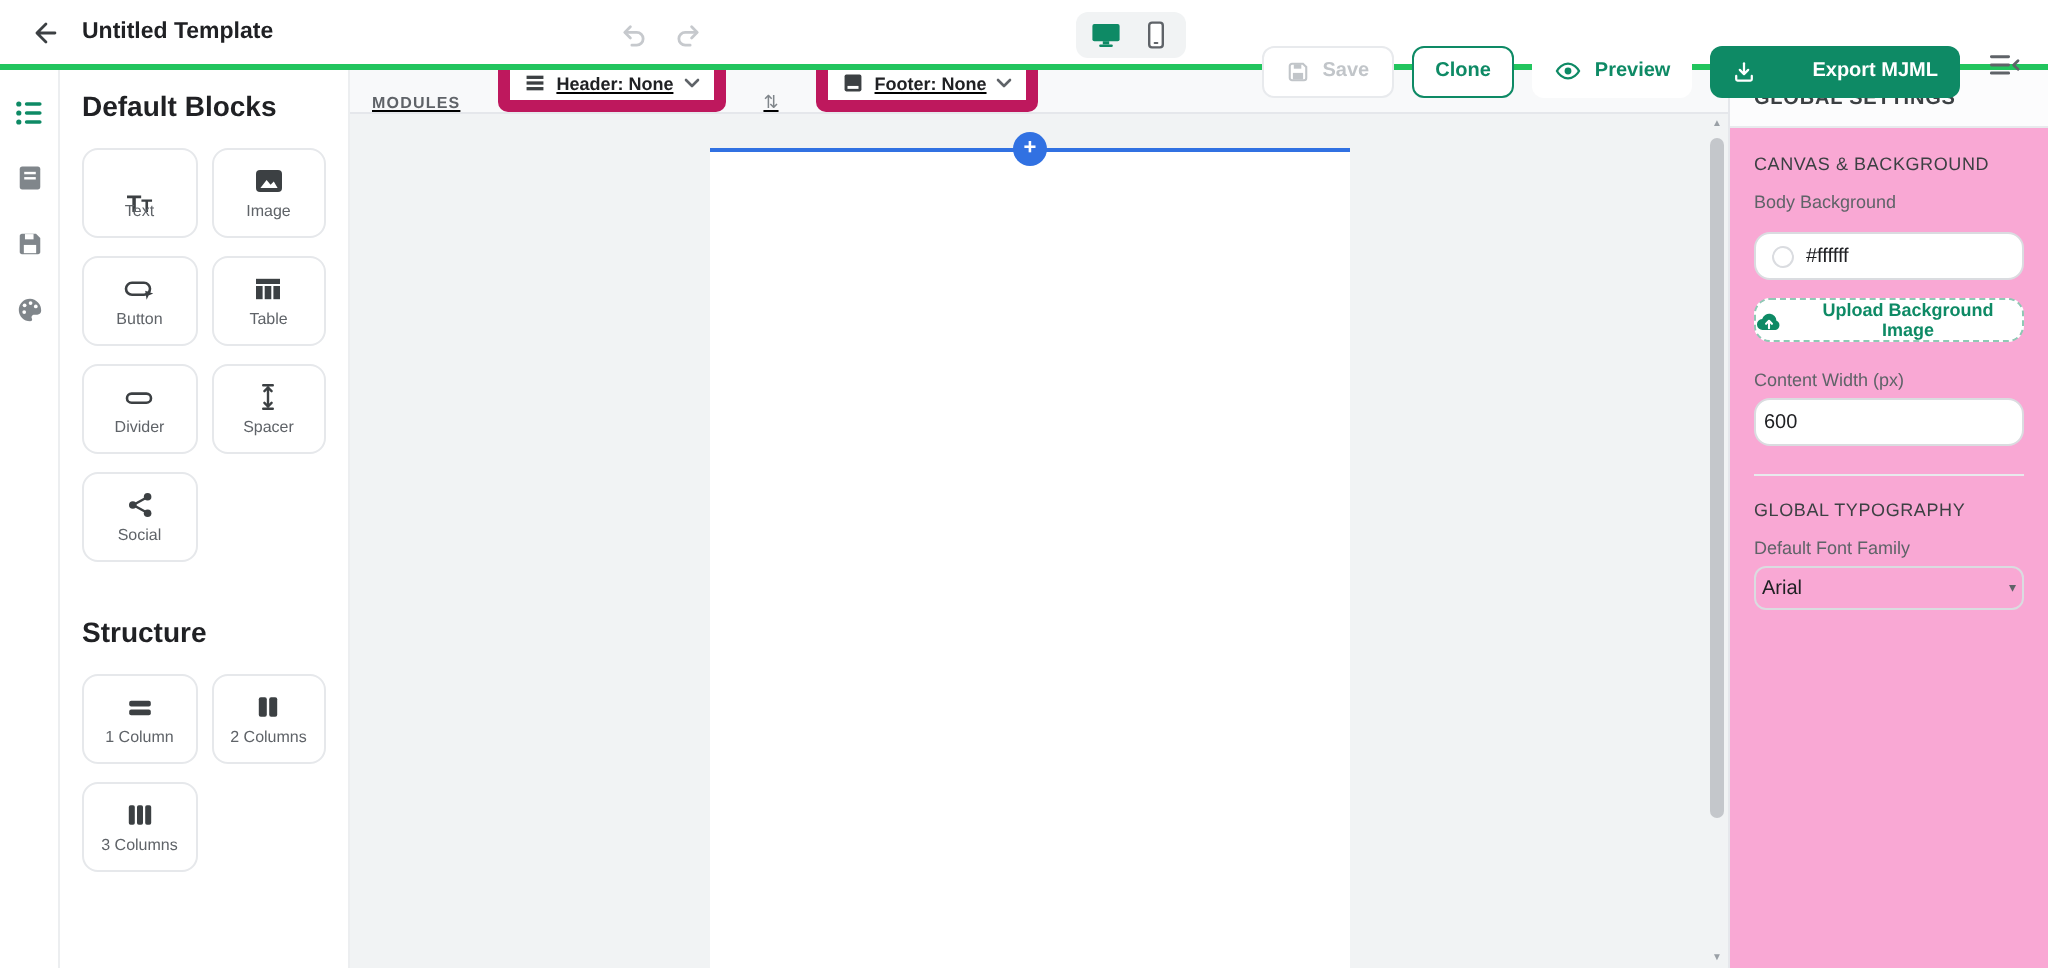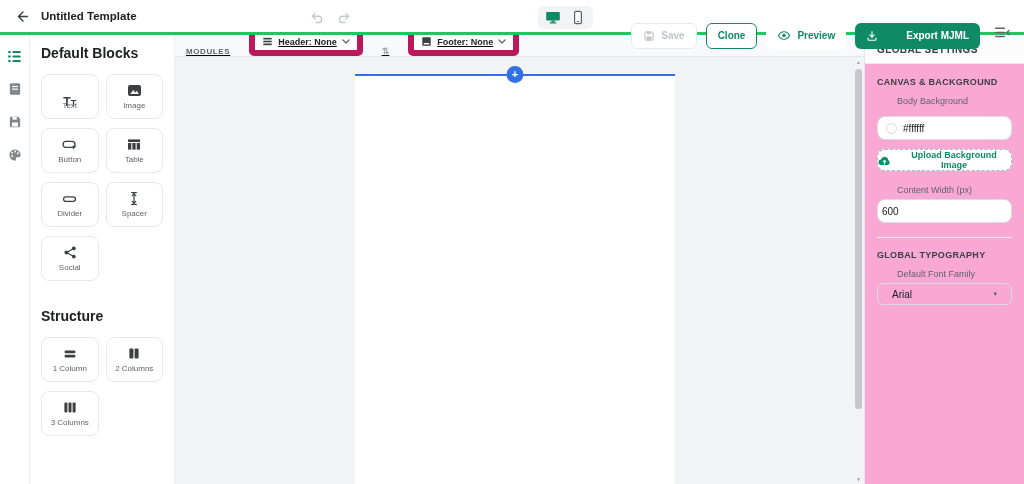--- a/index.html
+++ b/index.html
@@ -69,36 +69,36 @@
   .scroll-track { flex:1; width:100%; position:relative; }
   .scroll-thumb { position:absolute; left:2px; width:7px; top:2px; height:340px; background:#c4c7cb;
     border-radius:4px; cursor:pointer; }
 
   
   .right-panel { width:160px; flex:0 0 160px; border-left:1px solid #e5e7eb; background:#f9a8d4;
     display:flex; flex-direction:column; }
   .rp-header { padding:9px 12px 8px; font-size:10px; font-weight:700; color:#3c4043; letter-spacing:.4px;
     border-bottom:1px solid #e8eaed; background:#fcfcfd; }
   .rp-body { padding:12px; }
-  .section-title { font-size:9px; font-weight:700; color:#3c4043; letter-spacing:.3px; margin:1px 0 9px; }
-  .field-label { font-size:9px; color:#5f6368; margin-bottom:4px;margin-left:20px; }
+  .section-title { font-size:9px; font-weight:400; color:#3c4043; letter-spacing:.3px; margin:1px 0 9px; }
+  .field-label { font-size:9px; color:#5f6368; margin-bottom:4px; }
   .input-wrap { display:flex; align-items:center; gap:6px; border:1px solid #dadce0; border-radius:8px;
     height:24px; padding:0 8px; background:#fff;margin-top:10px; }
   .swatch { width:11px; height:11px; border-radius:50%; border:1px solid #dadce0; background:#fff; flex:0 0 11px; }
   .bare-input { border:none; outline:none; flex:1; min-width:0; font-size:10px; color:#202124;
     font-family:"Liberation Sans", sans-serif; background:transparent; }
   .text-input { width:100%; height:24px; border:1px solid #dadce0; border-radius:8px; font-size:10px;
     color:#202124; padding:0 4px; outline:none; font-family:"Liberation Sans", sans-serif; }
   .upload-btn { margin-top:9px; width:100%; height:22px; border:1px dashed #8fc9b5; border-radius:8px;
     background:#fff; display:flex; align-items:center; justify-content:center; gap:6px; color:#0e8a65;
     font-size:9px; font-weight:700; cursor:pointer; font-family:"Liberation Sans", sans-serif; }
   .spacer-14 { height:14px; }
   .divider { border-top:1px solid #e8eaed; margin:14px 0 12px; }
   .select { height:22px; border:1px solid #dadce0; border-radius:6px; display:flex; align-items:center;
-    justify-content:space-between; padding:0 14px; font-size:10px; color:#202124; cursor:pointer; }
+    justify-content:space-between; padding:0 3px; font-size:10px; color:#202124; cursor:pointer; }
   .select .chev { font-size:7px; color:#5f6368; }
 </style>
 </head>
 <body>
 
 <div class="app">
 
   <div class="topbar">
     <div class="back-btn">
       <svg width="15" height="15" viewBox="0 0 16 16">

